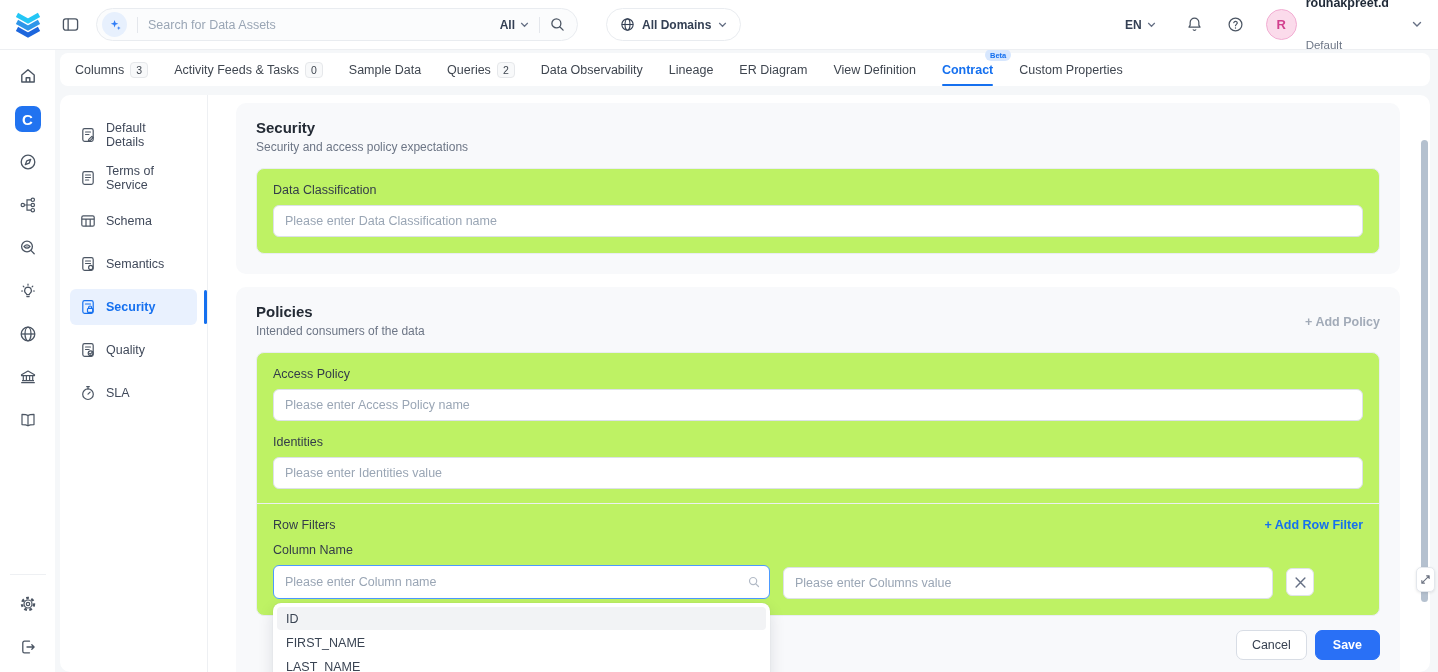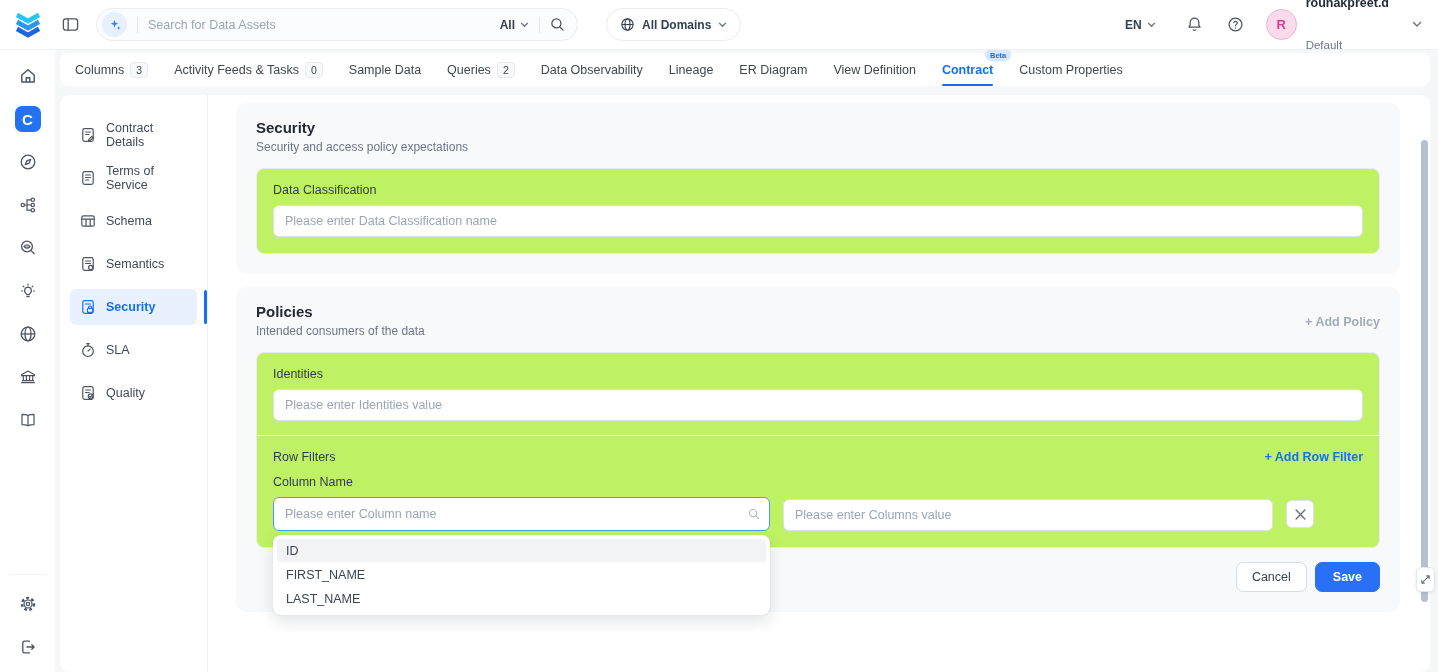--- a/index.html
+++ b/index.html
@@ -311,21 +311,21 @@
     <div class="content-card">
       <div class="subnav">
           <div class="subnav-item">
             <span class="nav-ic">
               <svg width="16" height="16" viewBox="0 0 16 16" fill="none" stroke="currentColor" stroke-width="1.2" stroke-linecap="round" stroke-linejoin="round">
                 <rect x="2.8" y="1.6" width="10.4" height="12.8" rx="1.8"></rect>
                 <path d="M5.5 5h5M5.5 7.5h3.4"></path>
                 <path d="M8.8 12.4l3.1-3.1 1.3 1.3-3.1 3.1-1.7.4z"></path>
               </svg>
             </span>
-            <span>Contract Details</span>
+            <span>Default Details</span>
           </div>
           <div class="subnav-item">
             <span class="nav-ic">
               <svg width="16" height="16" viewBox="0 0 16 16" fill="none" stroke="currentColor" stroke-width="1.2" stroke-linecap="round" stroke-linejoin="round">
                 <rect x="2.8" y="1.6" width="10.4" height="12.8" rx="1.8"></rect>
                 <path d="M5.5 5h5M5.5 7.5h5M5.5 10h3.2"></path>
               </svg>
             </span>
             <span>Terms of Service</span>
           </div>
@@ -354,37 +354,37 @@
                 <rect x="2.8" y="1.6" width="10.4" height="12.8" rx="1.8"></rect>
                 <path d="M5.5 5h5"></path>
                 <rect x="7.5" y="9.4" width="5.2" height="4" rx="0.9"></rect>
                 <path d="M8.6 9.4V8.5a1.5 1.5 0 0 1 3 0v.9"></path>
               </svg>
             </span>
             <span>Security</span>
           </div>
           <div class="subnav-item">
             <span class="nav-ic">
-              <svg width="16" height="16" viewBox="0 0 16 16" fill="none" stroke="currentColor" stroke-width="1.2" stroke-linecap="round">
-                <circle cx="8" cy="9.2" r="5.3"></circle>
-                <path d="M8 9.2l2.1-2.1M6.7 1.6h2.6M8 1.6v2.3"></path>
-              </svg>
-            </span>
-            <span>SLA</span>
-          </div>
-          <div class="subnav-item">
-            <span class="nav-ic">
               <svg width="16" height="16" viewBox="0 0 16 16" fill="none" stroke="currentColor" stroke-width="1.2" stroke-linecap="round" stroke-linejoin="round">
                 <rect x="2.8" y="1.6" width="10.4" height="12.8" rx="1.8"></rect>
                 <path d="M5.5 5h5M5.5 7.5h3.6"></path>
                 <circle cx="10.6" cy="11.3" r="2.4"></circle>
                 <path d="M9.6 11.3l.8.8 1.4-1.5"></path>
               </svg>
             </span>
             <span>Quality</span>
+          </div>
+          <div class="subnav-item">
+            <span class="nav-ic">
+              <svg width="16" height="16" viewBox="0 0 16 16" fill="none" stroke="currentColor" stroke-width="1.2" stroke-linecap="round">
+                <circle cx="8" cy="9.2" r="5.3"></circle>
+                <path d="M8 9.2l2.1-2.1M6.7 1.6h2.6M8 1.6v2.3"></path>
+              </svg>
+            </span>
+            <span>SLA</span>
           </div>
         </div>
 
       <div class="main-panel">
 
         <div class="section-card">
           <div class="section-title">Security</div>
           <div class="section-sub">Security and access policy expectations</div>
           <div class="inner-card">
             <label class="field-label">Data Classification</label>
@@ -395,20 +395,24 @@
         <div class="section-card policies-card">
           <div class="card-head">
             <div>
               <div class="section-title">Policies</div>
               <div class="section-sub">Intended consumers of the data</div>
             </div>
             <div class="add-policy" aria-disabled="true">+ Add Policy</div>
           </div>
 
           <div class="inner-card">
+            <div class="group">
+              <label class="field-label">Access Policy</label>
+              <input class="text-input" type="text" style="width: 1090px;" placeholder="Please enter Access Policy name">
+            </div>
             <div class="group">
               <label class="field-label">Identities</label>
               <input class="text-input" type="text" style="width: 1090px;" placeholder="Please enter Identities value">
             </div>
 
             <hr class="card-hr">
 
             <div class="rowfilter-head">
               <span class="rowfilter-title">Row Filters</span>
               <span class="add-rowfilter">+ Add Row Filter</span>

